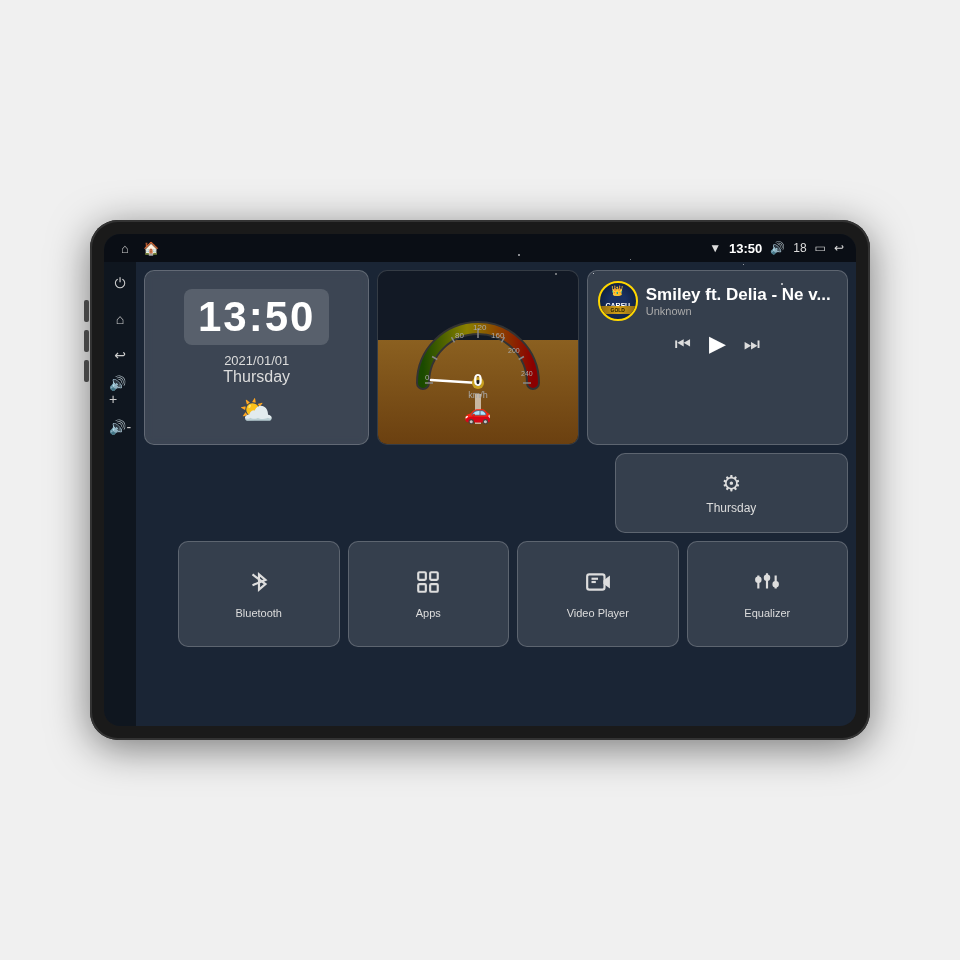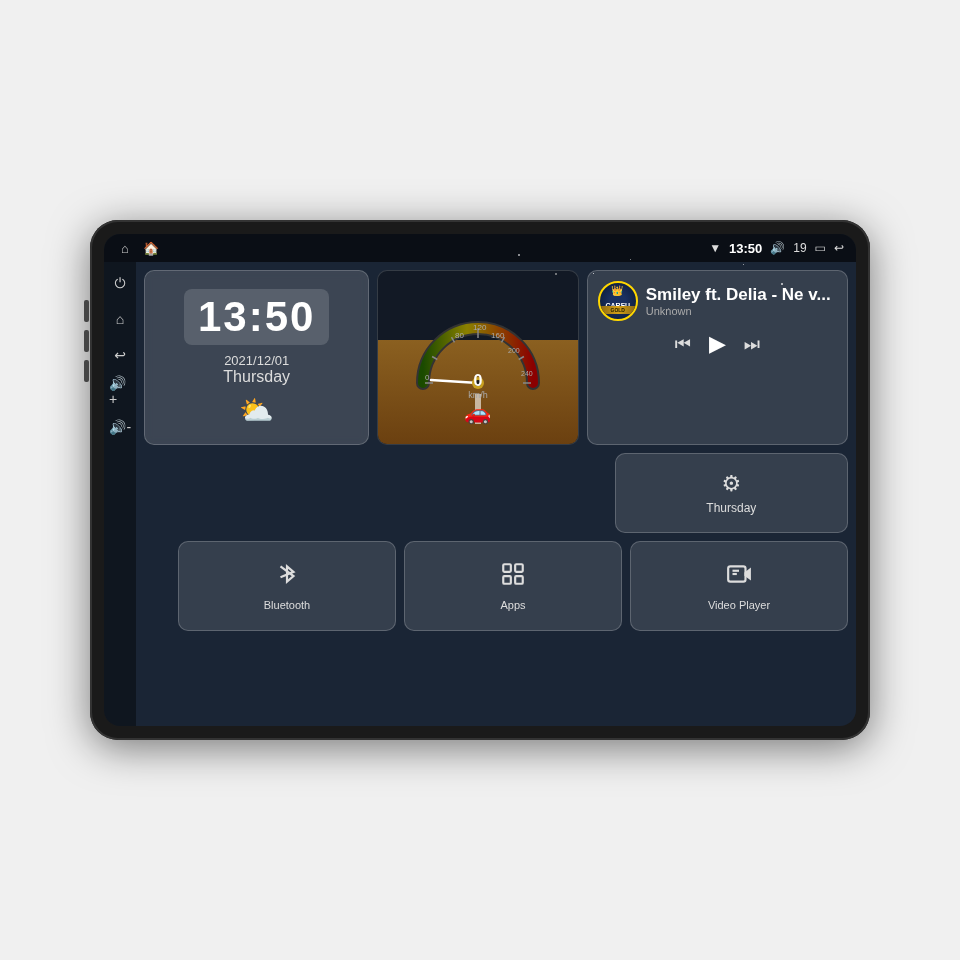--- a/index.html
+++ b/index.html
@@ -327,21 +327,21 @@
     }
     .action-label {
       font-size: 12px;
       color: #ddd;
     }
 
     
     .bottom-row {
       display: flex;
       gap: 8px;
-      height: 90px;
+      height: 106px;
       padding-left: 34px;
     }
     .app-card {
       flex: 1;
       background: rgba(255,255,255,0.12);
       border-radius: 10px;
       border: 1px solid rgba(255,255,255,0.2);
       display: flex;
       flex-direction: column;
       align-items: center;
@@ -408,41 +408,41 @@
 
     <div class="status-bar">
       <div class="status-left">
         <div class="status-icon">⌂</div>
         <div class="status-icon">🏠</div>
       </div>
       <div class="status-right">
         <span>▼</span>
         <span class="status-time">13:50</span>
         <span>🔊</span>
-        <span>19</span>
+        <span>18</span>
         <span>▭</span>
         <span>↩</span>
       </div>
     </div>
 
     <div class="left-sidebar">
       <div class="sidebar-icon">⏻</div>
       <div class="sidebar-icon">⌂</div>
       <div class="sidebar-icon">↩</div>
       <div class="sidebar-icon">🔊+</div>
       <div class="sidebar-icon">🔊-</div>
     </div>
 
     <div class="main-content">
 
       <div class="top-row">
 
         <div class="clock-widget">
           <div class="clock-time">13:50</div>
-          <div class="clock-date">2021/12/01</div>
+          <div class="clock-date">2021/01/01</div>
           <div class="clock-day">Thursday</div>
           <div class="weather-icon">⛅</div>
         </div>
 
         <div class="speed-widget">
           <div class="road-bg"></div>
           <div class="road-strip"></div>
 
           <div class="car-icon">🚗</div>
 
@@ -547,17 +547,30 @@
             <svg width="26" height="26" viewBox="0 0 24 24" fill="none" stroke="#ddd" stroke-width="2">
               <rect x="2" y="5" width="16" height="14" rx="2"></rect>
               <polygon points="22,8 22,16 18,13 18,11" fill="#ddd"></polygon>
               <line x1="6" y1="9" x2="12" y2="9"></line>
               <line x1="6" y1="12" x2="10" y2="12"></line>
             </svg>
           </div>
           <div class="app-label">Video Player</div>
         </div>
 
+        <div class="app-card">
+          <div class="app-icon">
+            <svg width="26" height="26" viewBox="0 0 24 24" fill="none" stroke="#ddd" stroke-width="2">
+              <line x1="4" y1="6" x2="4" y2="18"></line>
+              <circle cx="4" cy="10" r="2" fill="#ddd"></circle>
+              <line x1="12" y1="4" x2="12" y2="18"></line>
+              <circle cx="12" cy="8" r="2" fill="#ddd"></circle>
+              <line x1="20" y1="6" x2="20" y2="18"></line>
+              <circle cx="20" cy="14" r="2" fill="#ddd"></circle>
+            </svg>
+          </div>
+          <div class="app-label">Equalizer</div>
+        </div>
 
       </div>
     </div>
   </div>
 </div>
 
 </body></html>

